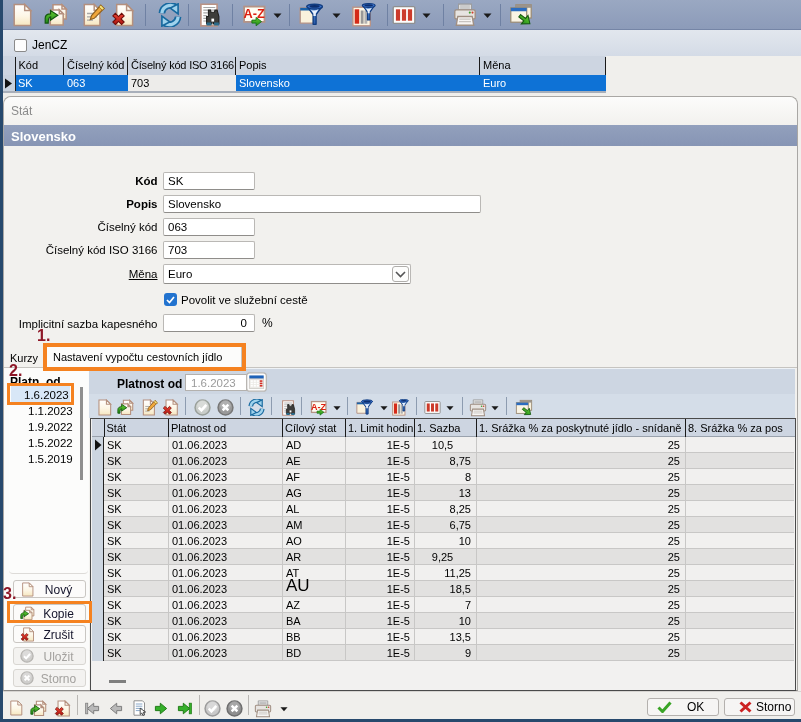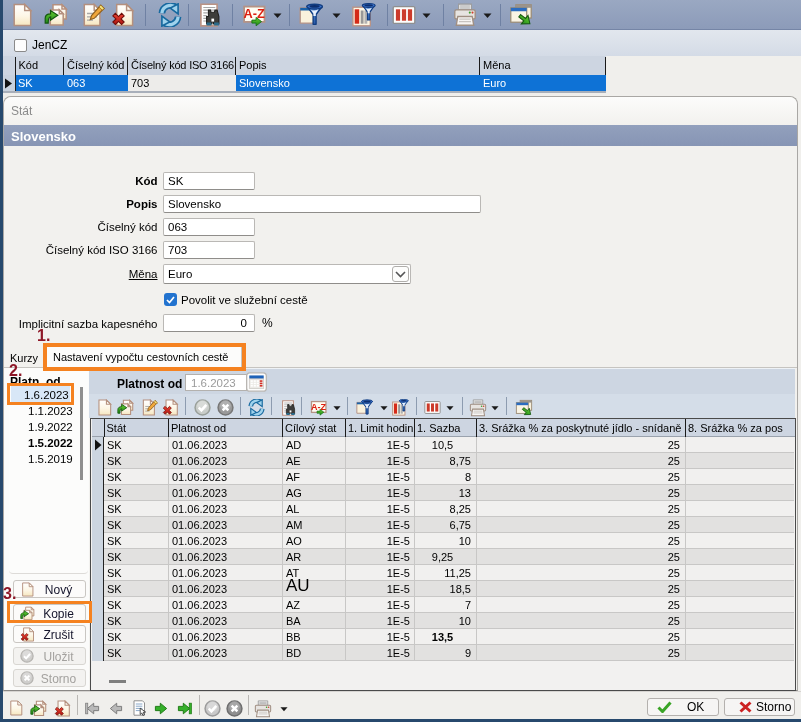--- a/index.html
+++ b/index.html
@@ -193,31 +193,31 @@
     <path d="M1 4 L3.5 6.5 L8 1" fill="none" stroke="#fff" stroke-width="1.7"></path>
   </svg>
 <div style="position:absolute;left:181px;top:294px;font-size:11.5px;color:#000;font-weight:normal;white-space:nowrap;">Povolit ve služební cestě</div>
 <div style="position:absolute;left:0px;top:318px;font-size:11.5px;color:#000;font-weight:normal;white-space:nowrap;width:157.5px;text-align:right;left:0;">Implicitní sazba kapesného</div>
 <div style="position:absolute;left:163px;top:314px;width:92px;height:18px;background:#fff;border:1px solid #bab8b5;border-bottom:1px solid #8f8d8a;border-radius:2px"></div>
 <div style="position:absolute;left:163px;top:317px;font-size:11.5px;color:#000;font-weight:normal;white-space:nowrap;width:84px;text-align:right">0</div>
 <div style="position:absolute;left:262px;top:316px;font-size:12px;color:#000;font-weight:normal;white-space:nowrap;">%</div>
 <div style="position:absolute;left:4px;top:366.5px;width:793px;height:1px;background:#c6c4c0"></div>
 <div style="position:absolute;left:10px;top:352px;font-size:11px;color:#000;font-weight:normal;white-space:nowrap;">Kurzy</div>
 <div style="position:absolute;left:45px;top:344px;width:197px;height:23.5px;background:#fcfcfb;border:1px solid #c6c4c0;border-bottom:none;border-radius:4px 4px 0 0"></div>
-<div style="position:absolute;left:53px;top:351px;font-size:11px;color:#000;font-weight:normal;white-space:nowrap;">Nastavení vypočtu cestovních cestě</div>
+<div style="position:absolute;left:53px;top:351px;font-size:11px;color:#000;font-weight:normal;white-space:nowrap;">Nastavení vypočtu cestovních jídlo</div>
 <div style="position:absolute;left:43px;top:343px;width:203px;height:28px;border:4px solid #f58220;z-index:30"></div>
 <div style="position:absolute;left:37px;top:326.5px;font-size:16px;color:#8e1727;font-weight:bold;white-space:nowrap;z-index:31">1.</div>
 <div style="position:absolute;left:4px;top:368px;width:85px;height:322px;background:#fbfbfa"></div>
 <div style="position:absolute;left:9px;top:368px;width:79px;height:206px;background:#fcfcfb;border-bottom:1px solid #dddbd8;border-radius:0 0 4px 4px"></div>
 <div style="position:absolute;left:10px;top:375px;font-size:12px;color:#000;font-weight:bold;white-space:nowrap;">Platn. od</div>
 <div style="position:absolute;left:11px;top:386px;width:59px;height:16px;background:#d8e7f7"></div>
 <div style="position:absolute;left:24px;top:389px;font-size:11.5px;color:#000;font-weight:normal;white-space:nowrap;">1.6.2023</div>
 <div style="position:absolute;left:28px;top:405px;font-size:11.5px;color:#000;font-weight:normal;white-space:nowrap;">1.1.2023</div>
 <div style="position:absolute;left:28px;top:421px;font-size:11.5px;color:#000;font-weight:normal;white-space:nowrap;">1.9.2022</div>
-<div style="position:absolute;left:28px;top:437px;font-size:11.5px;color:#000;font-weight:bold;white-space:nowrap;">1.5.2022</div>
+<div style="position:absolute;left:28px;top:437px;font-size:11.5px;color:#000;font-weight:normal;white-space:nowrap;">1.5.2022</div>
 <div style="position:absolute;left:28px;top:453px;font-size:11.5px;color:#000;font-weight:normal;white-space:nowrap;">1.5.2019</div>
 <div style="position:absolute;left:7px;top:383px;width:67px;height:22px;border:3px solid #f58220;z-index:30"></div>
 <div style="position:absolute;left:9px;top:362px;font-size:16px;color:#8e1727;font-weight:bold;white-space:nowrap;z-index:31">2.</div>
 <div style="position:absolute;left:80px;top:387px;width:2.5px;height:93px;background:#8f8f8f"></div>
 <div style="position:absolute;left:13px;top:580px;width:73px;height:17.5px;background:#fcfbfa;border:1px solid #c9c6c2;border-radius:3px"></div>
 <div style="position:absolute;left:13px;top:582.5px;font-size:12px;color:#14142b;font-weight:normal;white-space:nowrap;width:73px;text-align:center;padding-left:18px">Nový</div>
 <svg style="position:absolute;left:20px;top:581.5px" width="15" height="15" viewBox="0 0 16 16">
     <path d="M2.8 1 H9.8 L13.8 5 V15 H2.8 Z" fill="url(#gpg)" stroke="#b5907e" stroke-width="1"></path>
     <path d="M9.8 1 L13.8 5 H9.8 Z" fill="#fffef6" stroke="#b5907e" stroke-width="1"></path>
   </svg>
@@ -406,21 +406,21 @@
 <div style="position:absolute;left:106.5px;top:421.5px;font-size:11px;color:#000;font-weight:normal;white-space:nowrap;">Stát</div>
 <div style="position:absolute;left:168px;top:418.5px;width:1px;height:18.0px;background:#1a1a1a"></div>
 <div style="position:absolute;left:171px;top:421.5px;font-size:11px;color:#000;font-weight:normal;white-space:nowrap;">Platnost od</div>
 <div style="position:absolute;left:282px;top:418.5px;width:1px;height:18.0px;background:#1a1a1a"></div>
 <div style="position:absolute;left:285px;top:421.5px;font-size:11px;color:#000;font-weight:normal;white-space:nowrap;">Cílový stat</div>
 <div style="position:absolute;left:345px;top:418.5px;width:1px;height:18.0px;background:#1a1a1a"></div>
 <div style="position:absolute;left:348px;top:421.5px;font-size:11px;color:#000;font-weight:normal;white-space:nowrap;">1. Limit hodin</div>
 <div style="position:absolute;left:414px;top:418.5px;width:1px;height:18.0px;background:#1a1a1a"></div>
 <div style="position:absolute;left:417px;top:421.5px;font-size:11px;color:#000;font-weight:normal;white-space:nowrap;">1. Sazba</div>
 <div style="position:absolute;left:476px;top:418.5px;width:1px;height:18.0px;background:#1a1a1a"></div>
-<div style="position:absolute;left:479px;top:421.5px;font-size:11px;color:#000;font-weight:normal;white-space:nowrap;">3. Srážka % za poskytnuté jídlo - snídaně</div>
+<div style="position:absolute;left:479px;top:421.5px;font-size:11px;color:#000;font-weight:normal;white-space:nowrap;">1. Srážka % za poskytnuté jídlo - snídaně</div>
 <div style="position:absolute;left:685px;top:418.5px;width:1px;height:18.0px;background:#1a1a1a"></div>
 <div style="position:absolute;left:688px;top:421.5px;font-size:11px;color:#000;font-weight:normal;white-space:nowrap;">8. Srážka % za pos</div>
 <div style="position:absolute;left:92px;top:436.5px;width:11.5px;height:224.5px;background:#ccd5e0;border-right:1px solid #222"></div>
 <svg style="position:absolute;left:94px;top:439px" width="8" height="12" viewBox="0 0 8 12">
     <path d="M1 0.5 L7.5 6 L1 11.5 Z" fill="#111"></path>
   </svg>
 <div style="position:absolute;left:103.5px;top:437px;width:690.5px;height:16px;background:#f1f0ef;border-bottom:1px solid #c8c7c6"></div>
 <div style="position:absolute;left:107px;top:439px;font-size:11px;color:#000;font-weight:normal;white-space:nowrap;">SK</div>
 <div style="position:absolute;left:172px;top:439px;font-size:11px;color:#000;font-weight:normal;white-space:nowrap;">01.06.2023</div>
 <div style="position:absolute;left:286px;top:439px;font-size:11px;color:#000;font-weight:normal;white-space:nowrap;">AD</div>
@@ -502,21 +502,21 @@
 <div style="position:absolute;left:172px;top:615px;font-size:11px;color:#000;font-weight:normal;white-space:nowrap;">01.06.2023</div>
 <div style="position:absolute;left:286px;top:615px;font-size:11px;color:#000;font-weight:normal;white-space:nowrap;">BA</div>
 <div style="position:absolute;left:345px;top:615px;font-size:11px;color:#000;font-weight:normal;white-space:nowrap;width:65px;text-align:right">1E-5</div>
 <div style="position:absolute;left:414px;top:615px;font-size:11px;color:#000;font-weight:normal;white-space:nowrap;width:57px;text-align:right">10</div>
 <div style="position:absolute;left:476px;top:615px;font-size:11px;color:#000;font-weight:normal;white-space:nowrap;width:204px;text-align:right">25</div>
 <div style="position:absolute;left:103.5px;top:629px;width:690.5px;height:16px;background:#f1f0ef;border-bottom:1px solid #c8c7c6"></div>
 <div style="position:absolute;left:107px;top:631px;font-size:11px;color:#000;font-weight:normal;white-space:nowrap;">SK</div>
 <div style="position:absolute;left:172px;top:631px;font-size:11px;color:#000;font-weight:normal;white-space:nowrap;">01.06.2023</div>
 <div style="position:absolute;left:286px;top:631px;font-size:11px;color:#000;font-weight:normal;white-space:nowrap;">BB</div>
 <div style="position:absolute;left:345px;top:631px;font-size:11px;color:#000;font-weight:normal;white-space:nowrap;width:65px;text-align:right">1E-5</div>
-<div style="position:absolute;left:414px;top:631px;font-size:11px;color:#000;font-weight:bold;white-space:nowrap;width:57px;text-align:center">13,5</div>
+<div style="position:absolute;left:414px;top:631px;font-size:11px;color:#000;font-weight:normal;white-space:nowrap;width:57px;text-align:right">13,5</div>
 <div style="position:absolute;left:476px;top:631px;font-size:11px;color:#000;font-weight:normal;white-space:nowrap;width:204px;text-align:right">25</div>
 <div style="position:absolute;left:103.5px;top:645px;width:690.5px;height:16px;background:#e2e1e0;border-bottom:1px solid #c8c7c6"></div>
 <div style="position:absolute;left:107px;top:647px;font-size:11px;color:#000;font-weight:normal;white-space:nowrap;">SK</div>
 <div style="position:absolute;left:172px;top:647px;font-size:11px;color:#000;font-weight:normal;white-space:nowrap;">01.06.2023</div>
 <div style="position:absolute;left:286px;top:647px;font-size:11px;color:#000;font-weight:normal;white-space:nowrap;">BD</div>
 <div style="position:absolute;left:345px;top:647px;font-size:11px;color:#000;font-weight:normal;white-space:nowrap;width:65px;text-align:right">1E-5</div>
 <div style="position:absolute;left:414px;top:647px;font-size:11px;color:#000;font-weight:normal;white-space:nowrap;width:57px;text-align:right">9</div>
 <div style="position:absolute;left:476px;top:647px;font-size:11px;color:#000;font-weight:normal;white-space:nowrap;width:204px;text-align:right">25</div>
 <div style="position:absolute;left:168px;top:437px;width:1px;height:224px;background:#c8c7c6"></div>
 <div style="position:absolute;left:282px;top:437px;width:1px;height:224px;background:#c8c7c6"></div>

